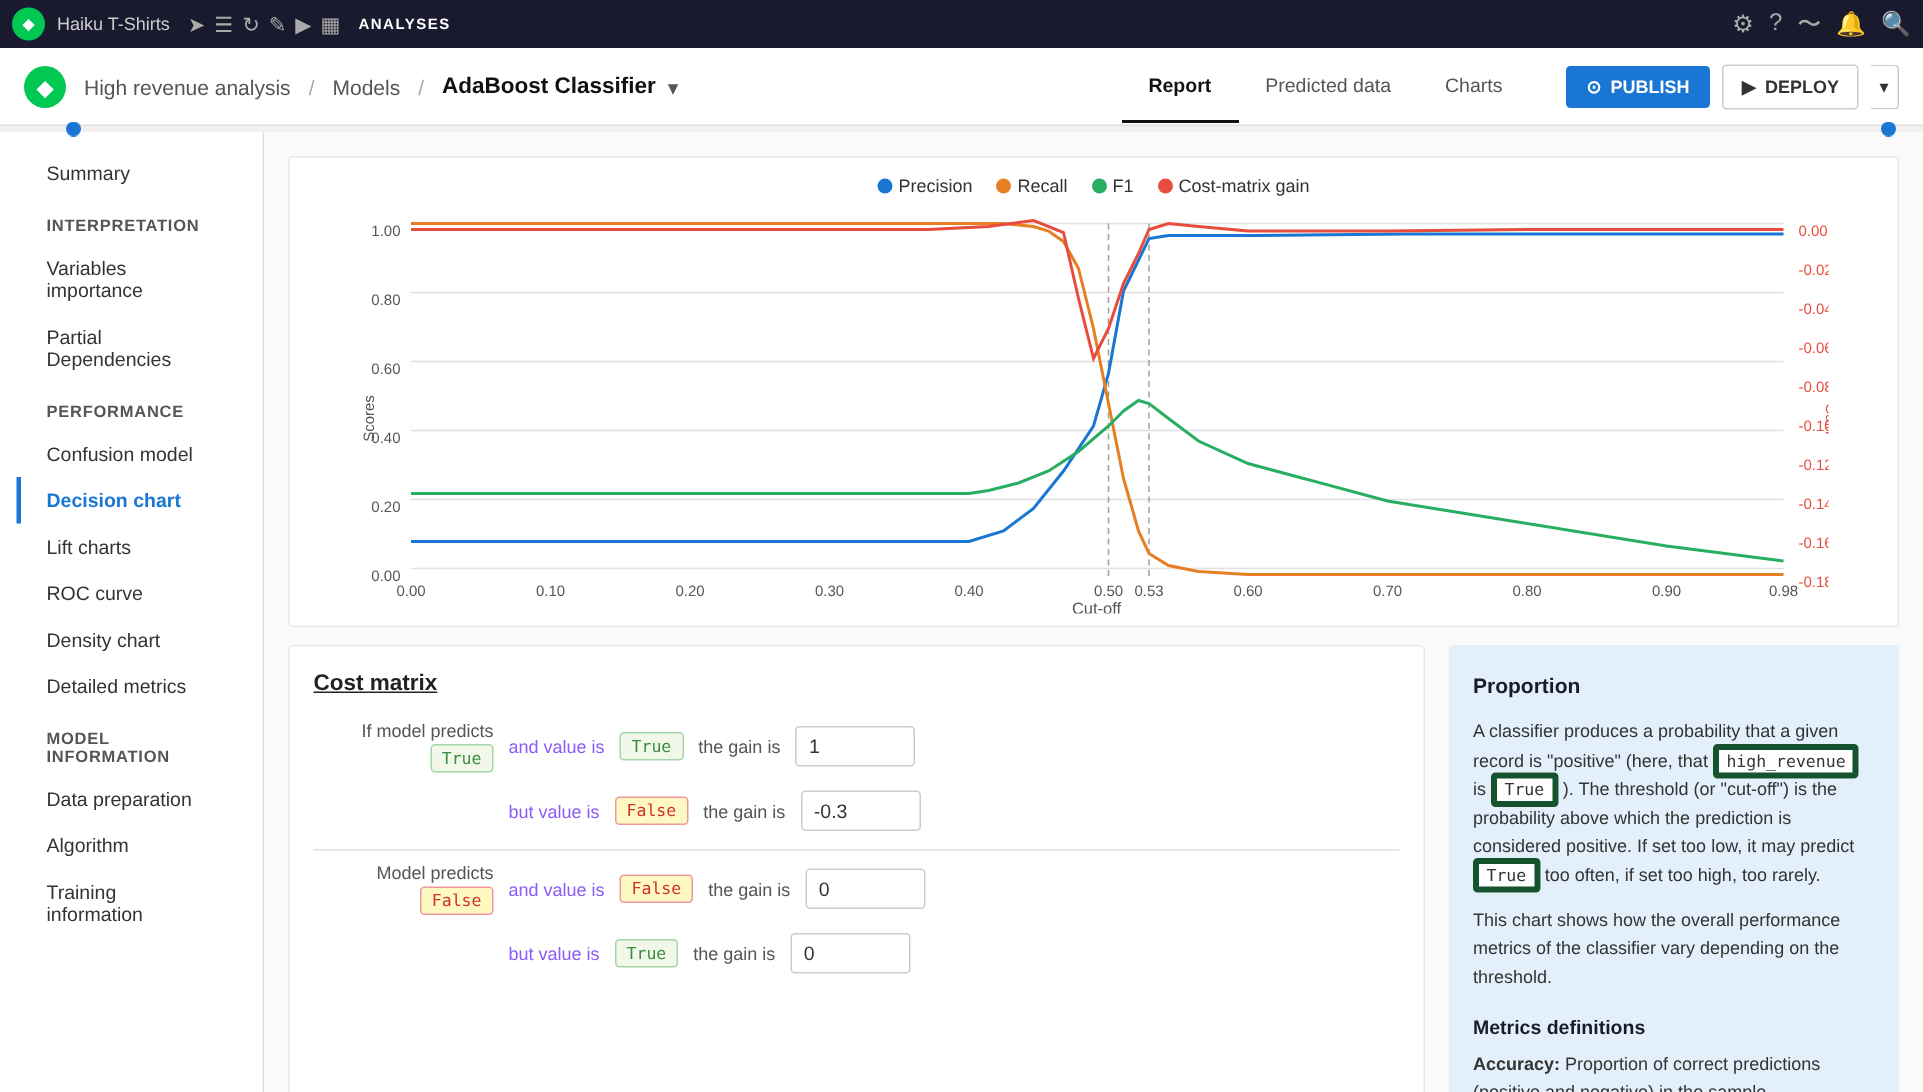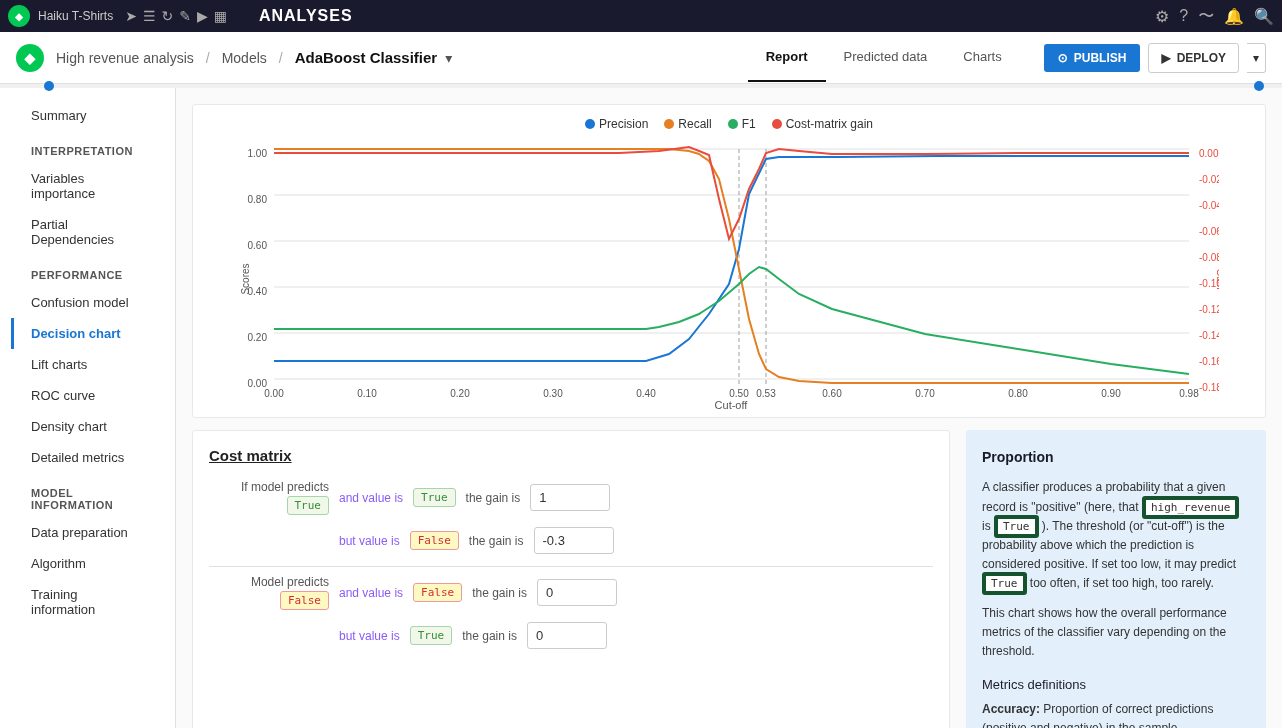--- a/index.html
+++ b/index.html
@@ -24,21 +24,21 @@
     .topbar-app-name {
       color: #ccc; font-size: 12px;
     }
     .topbar-icons {
       display: flex; gap: 6px; align-items: center; margin-left: 4px;
     }
     .topbar-icon {
       color: #aaa; font-size: 14px; cursor: pointer;
     }
     .topbar-analyses {
-      color: #fff; font-size: 16px; font-weight: 600; letter-spacing: 1px; margin-left: 24px;
+      color: #fff; font-size: 10px; font-weight: 600; letter-spacing: 1px; margin-left: 4px;
     }
     .topbar-right {
       margin-left: auto;
       display: flex; gap: 10px; align-items: center;
     }
     .topbar-right .topbar-icon { font-size: 16px; }
 
     
     .header {
       background: #fff;
@@ -252,21 +252,21 @@
     .desc-code {
       background: #fff;
       border: 4px solid #14532d;
       border-radius: 3px;
       padding: 1px 5px;
       font-family: monospace;
       font-size: 11px;
       color: #333;
     }
     .desc-section-title {
-      font-size: 13px; font-weight: 400; color: #1a1a2e; margin-top: 14px; margin-bottom: 4px;
+      font-size: 13px; font-weight: 700; color: #1a1a2e; margin-top: 14px; margin-bottom: 4px;
     }
     .desc-bold { font-weight: 700; }
   </style>
 </head>
 <body>
 
 <div class="topbar">
   <div class="topbar-logo">◆</div>
   <span class="topbar-app-name">Haiku T-Shirts</span>
   <div class="topbar-icons">

